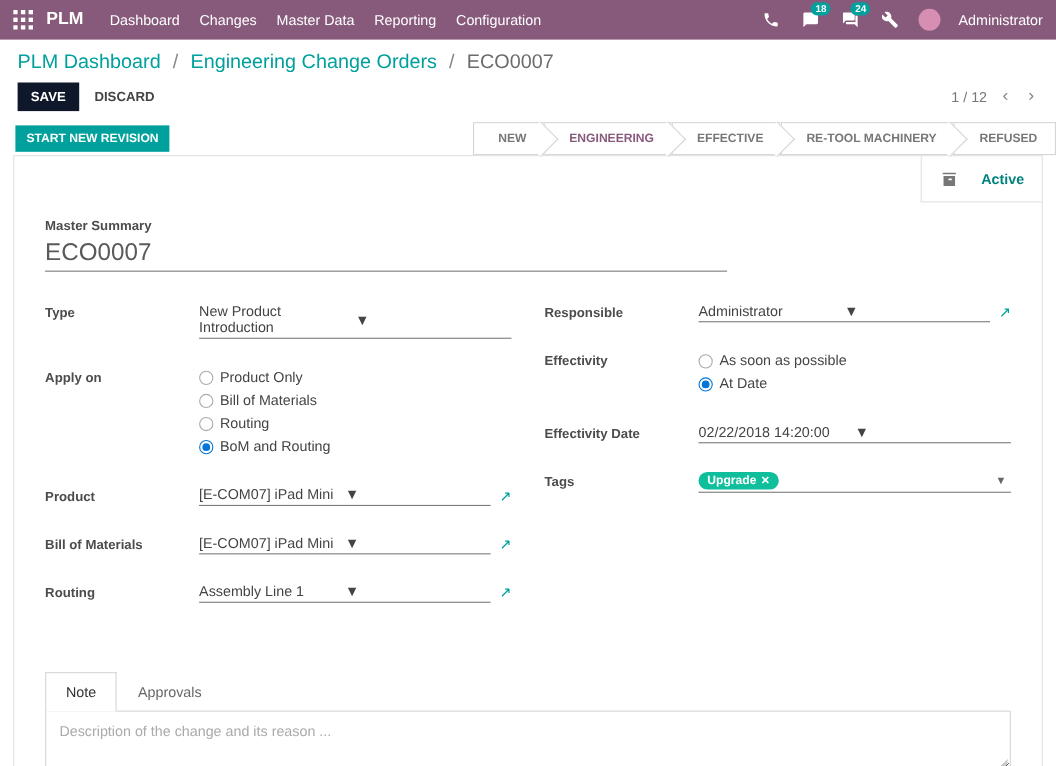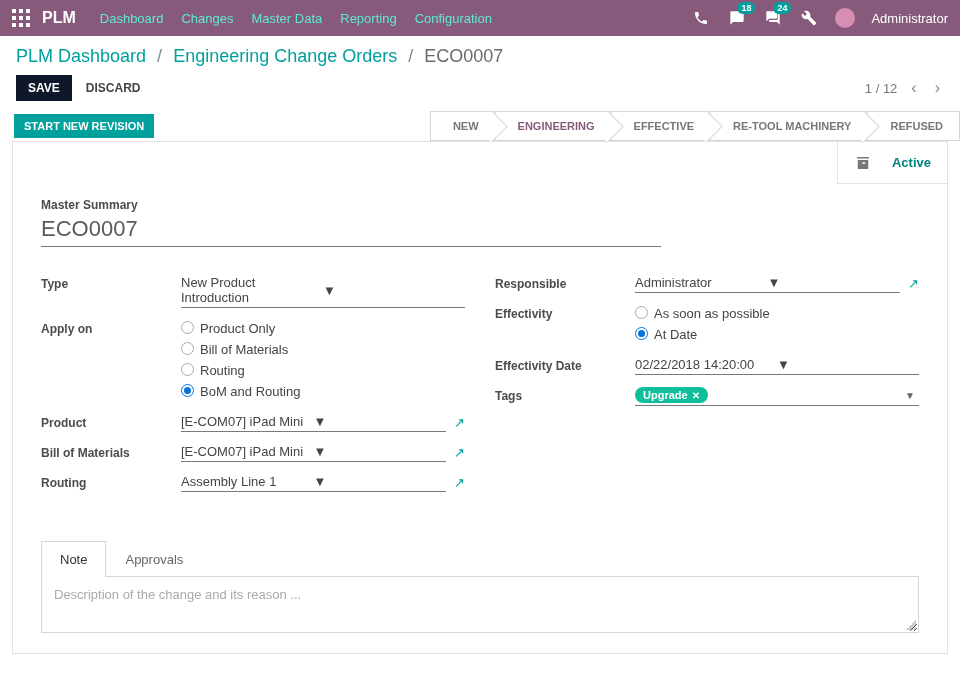--- a/index.html
+++ b/index.html
@@ -2,21 +2,21 @@
 <html><head>
 <meta charset="utf-8">
 <style>
   * { box-sizing: border-box; margin: 0; padding: 0; }
   body { font-family: -apple-system, "Helvetica Neue", Arial, sans-serif; font-size: 13px; color: #4c4c4c; background: #fff; }
   .topbar { background: #875A7B; color: #fff; height: 36px; display: flex; align-items: center; padding: 0 12px; }
   .apps-icon { width: 18px; height: 18px; display: inline-block; margin-right: 12px; }
   .apps-icon svg { fill: #fff; }
   .brand { font-weight: 700; font-size: 16px; margin-right: 24px; }
   .topnav { display: flex; gap: 18px; }
-  .topnav a { color: #5eead4; text-decoration: none; font-size: 13px; cursor: pointer; }
+  .topnav a { color: #ffffff; text-decoration: none; font-size: 13px; cursor: pointer; }
   .topright { margin-left: auto; display: flex; align-items: center; gap: 16px; }
   .iconbtn { position: relative; display: inline-flex; align-items: center; justify-content: center; width: 20px; height: 20px; cursor: pointer; }
   .iconbtn svg { fill: #fff; width: 16px; height: 16px; }
   .badge { position: absolute; top: -6px; right: -8px; background: #00A09D; color: #fff; border-radius: 8px; font-size: 9px; padding: 1px 4px; font-weight: 700; }
   .avatar { width: 20px; height: 20px; border-radius: 50%; background: #d68fb3; display: inline-block; }
   .userlabel { color: #fff; font-size: 13px; }
   .breadcrumb-row { display: flex; align-items: flex-end; padding: 10px 16px 4px; }
   .breadcrumb { font-size: 18px; }
   .breadcrumb a { color: #00A09D; text-decoration: none; cursor: pointer; }
   .breadcrumb .sep { color: #888; margin: 0 6px; }
@@ -37,28 +37,28 @@
   .status-step span { position: relative; z-index: 2; }
   .sheet-wrap { padding: 0 12px 20px; }
   .sheet { border: 1px solid #e2e2e2; background: #fff; padding: 0 0 20px; min-height: 480px; position: relative; }
   .active-tab { position: absolute; top: 0; right: 0; width: 110px; height: 42px; border-left: 1px solid #e2e2e2; border-bottom: 1px solid #e2e2e2; display: flex; align-items: center; justify-content: center; gap: 20px; color: #00837f; font-weight: 600; cursor: pointer; }
   .active-tab svg { fill: #777; width: 18px; height: 18px; }
   .sheet-inner { padding: 56px 28px 10px; }
   .field-label { font-size: 12px; font-weight: 700; color: #4c4c4c; }
   .h1-input { font-size: 22px; color: #5a5a5a; border: none; border-bottom: 1px solid #7a7a7a; width: 620px; padding: 4px 0; outline: none; background: transparent; }
   .cols { display: flex; gap: 30px; margin-top: 26px; }
   .col { flex: 1; }
-  .frow { display: flex; align-items: flex-start; margin-bottom: 10px; }
+  .frow { display: flex; align-items: flex-start; margin-bottom: 24px; }
   .frow .lab { width: 140px; padding-top: 4px; font-size: 12px; font-weight: 700; color: #4c4c4c; }
   .frow .val { flex: 1; }
   .select-line { display: flex; align-items: center; border-bottom: 1px solid #7a7a7a; padding: 2px 0; }
   .select-line span { flex: 1; color: #444; font-size: 13px; }
   .caret { color: #666; font-size: 10px; padding: 0 4px; }
   .ext-link { color: #00A09D; margin-left: 8px; cursor: pointer; font-size: 13px; }
-  .radio-row { display: flex; align-items: flex-start; gap: 6px; padding: 3px 0; cursor: pointer; }
+  .radio-row { display: flex; align-items: flex-end; gap: 6px; padding: 3px 0; cursor: pointer; }
   .radio { width: 13px; height: 13px; border: 1px solid #aaa; border-radius: 50%; display: inline-flex; align-items: center; justify-content: center; }
   .radio.checked { border-color: #0275d8; }
   .radio.checked::after { content: ""; width: 7px; height: 7px; background: #0275d8; border-radius: 50%; }
   .radio-label { font-size: 13px; color: #444; }
   .tag-pill { background: #0FBF9C; color: #fff; border-radius: 9px; padding: 2px 8px; font-size: 11px; font-weight: 700; display: inline-flex; align-items: center; gap: 4px; }
   .tag-pill .x { cursor: pointer; font-size: 10px; }
   .tag-field { border-bottom: 1px solid #7a7a7a; padding: 2px 0; display: flex; align-items: center; }
   .tag-field .caret { margin-left: auto; }
   .tabs { margin: 28px 28px 0; border-bottom: 1px solid #d6d6d6; display: flex; }
   .tab { padding: 10px 18px; font-size: 13px; color: #666; cursor: pointer; border: 1px solid transparent; border-bottom: none; position: relative; bottom: -1px; }

